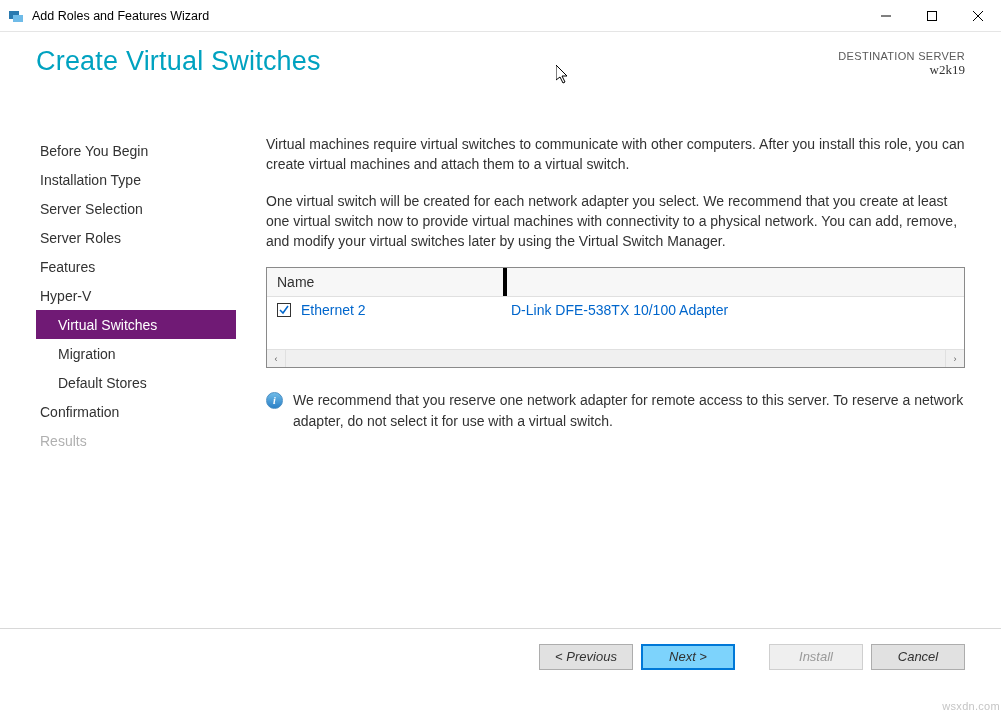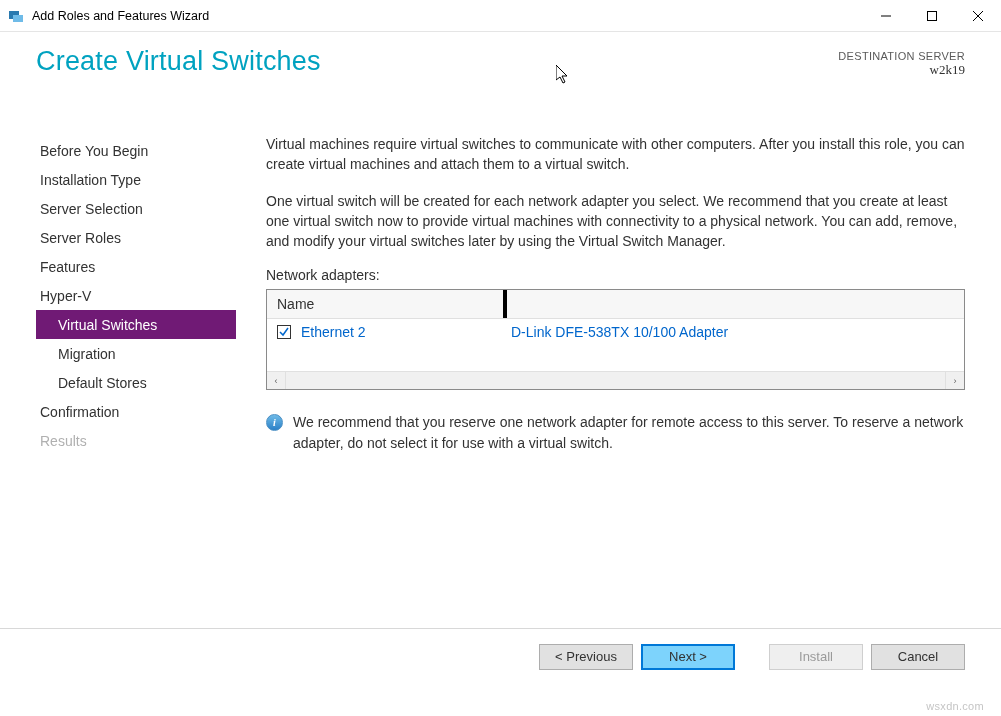--- a/index.html
+++ b/index.html
@@ -46,28 +46,28 @@
 .at-scroll { display: flex; align-items: center; background: #f0f0f0; height: 18px; border-top: 1px solid #e0e0e0; }
 .at-scroll .sc-arrow { width: 18px; height: 18px; display: flex; align-items: center; justify-content: center; font-size: 9px; color: #606060; }
 .at-scroll .sc-track { flex: 1; height: 17px; background: #f0f0f0; border-left: 1px solid #e0e0e0; border-right: 1px solid #e0e0e0; }
 
 
 .info-note { display: flex; margin-top: 22px; gap: 10px; }
 .info-note .info-icon { width: 17px; height: 17px; border-radius: 50%; background: linear-gradient(#6fbbe8,#2a80c7); color: #fff; font-size: 10px; font-weight: bold; display: flex; align-items: center; justify-content: center; font-style: italic; font-family: Georgia, serif; flex: 0 0 17px; margin-top: 2px; border: 1px solid #4b8fc4; }
 .info-note .info-text { font-size: 14px; line-height: 1.45; }
 
 
-.footer { height: 56px; border-top: 1px solid #d8d8d8; display: flex; align-items: center; justify-content: flex-end; padding-right: 36px; gap: 8px; }
+.footer { height: 56px; border-top: 1px solid #d8d8d8; display: flex; align-items: center; justify-content: flex-end; padding-right: 36px; gap: 8px; font-style: italic; }
 .footer .btn { min-width: 94px; height: 26px; background: #e1e1e1; border: 1px solid #adadad; font-size: 13px; color: #323232; padding: 0 12px; display: flex; align-items: center; justify-content: center; cursor: default; }
 .footer .btn.default { border: 2px solid #0078d7; background: #7dd3fc; }
 .footer .btn.disabled { color: #9a9a9a; background: #efefef; border-color: #cfcfcf; }
 .footer .gap { width: 18px; }
 
 
-.watermark { position: absolute; right: 17px; bottom: 4px; font-size: 11px; color: #c5c5c5; letter-spacing: 0.3px; }
+.watermark { position: absolute; right: 1px; bottom: 4px; font-size: 11px; color: #c5c5c5; letter-spacing: 0.3px; }
 
 
 .fake-cursor { position: absolute; left: 556px; top: 65px; pointer-events: none; }
 </style>
 </head>
 <body>
 
 <div class="titlebar">
   <span class="app-icon">
     <svg width="16" height="16" viewBox="0 0 16 16">
@@ -115,21 +115,20 @@
     <div class="step child selected">Virtual Switches</div>
     <div class="step child">Migration</div>
     <div class="step child">Default Stores</div>
     <div class="step">Confirmation</div>
     <div class="step disabled">Results</div>
   </div>
 
   <div class="content">
     <p>Virtual machines require virtual switches to communicate with other computers. After you install this role, you can create virtual machines and attach them to a virtual switch.</p>
     <p>One virtual switch will be created for each network adapter you select. We recommend that you create at least one virtual switch now to provide virtual machines with connectivity to a physical network. You can add, remove, and modify your virtual switches later by using the Virtual Switch Manager.</p>
-    <div class="label">Network adapters:</div>
 
     <div class="adapter-table">
       <div class="at-head">
         <div class="at-col name">Name</div>
       </div>
       <div class="at-body">
         <div class="at-row">
           <span class="chk">
             <svg width="10" height="10" viewBox="0 0 10 10">
                 <polyline points="1,5 4,8 9,1" fill="none" stroke="#0066cc" stroke-width="1.5"></polyline>

